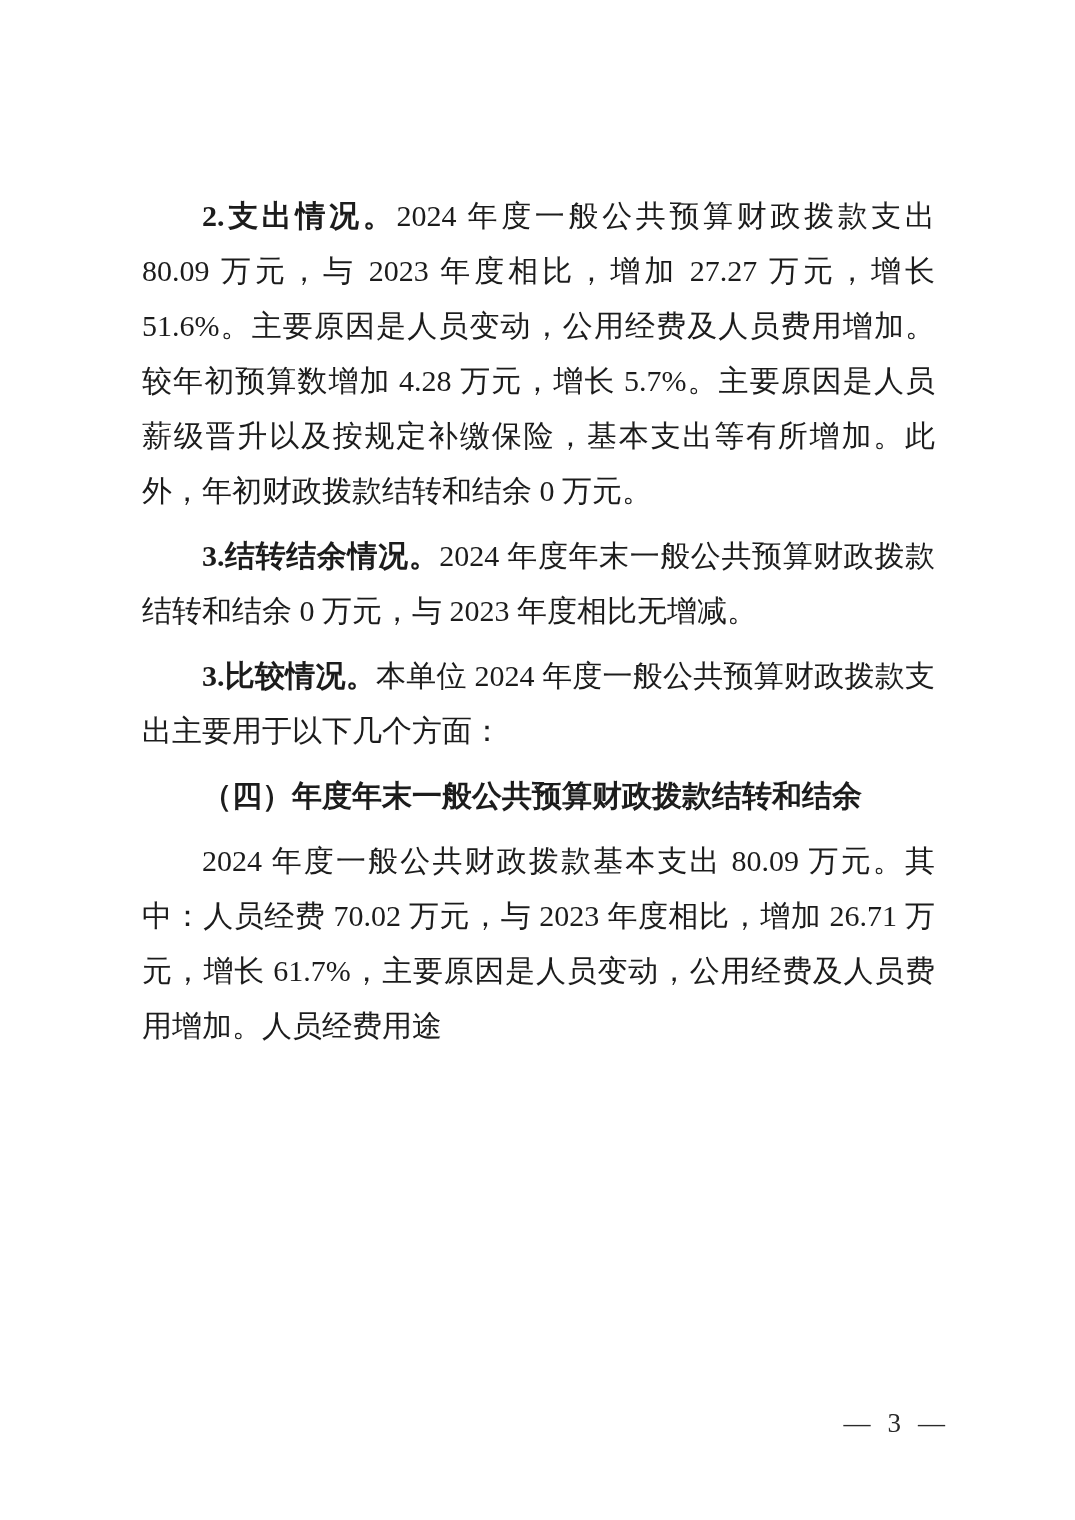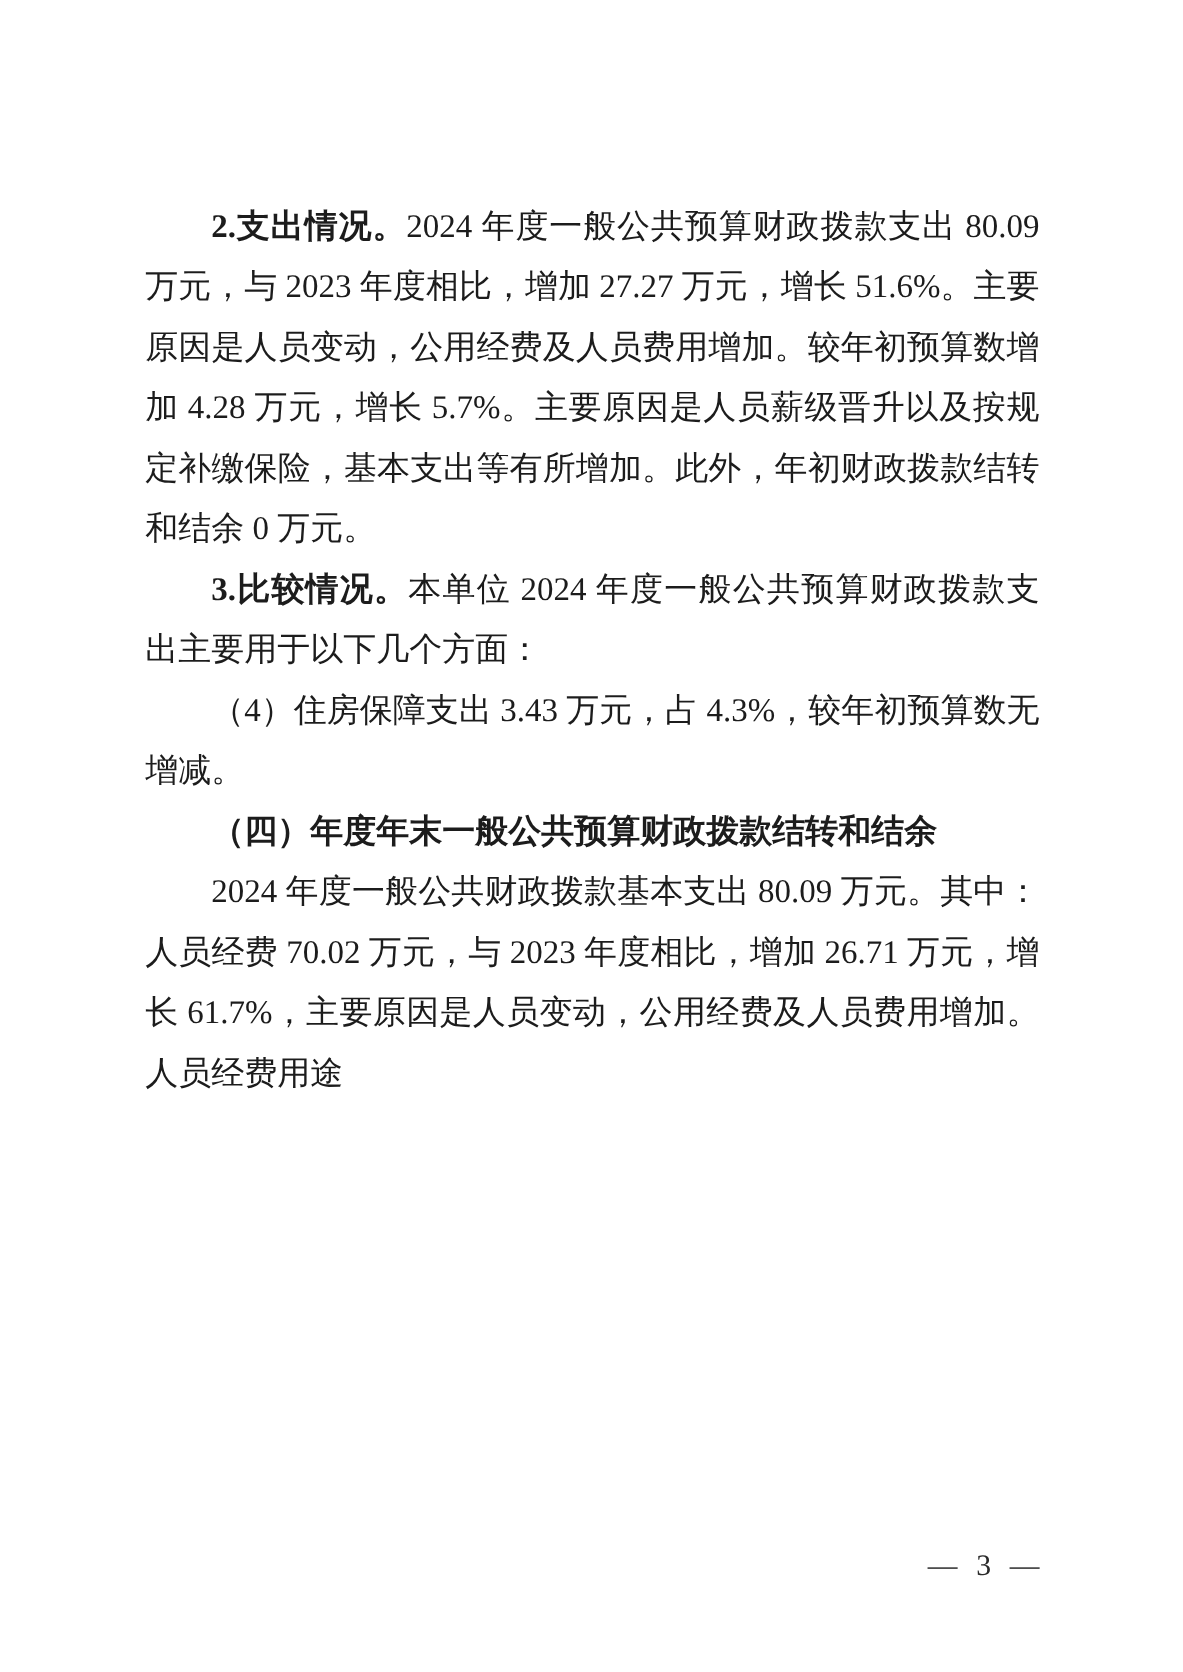--- a/index.html
+++ b/index.html
@@ -24,21 +24,21 @@
     left: 132px;
     top: 178px;
     width: 813px;
     font-size: 30px;
     line-height: 55px;
     color: #1c1c1c;
     text-align: justify;
     text-justify: inter-ideograph;
   }
   .para {
-    margin: 0;
+    margin: 10px;
     text-indent: 2em;
   }
   .lead {
     font-weight: 700;
   }
   .page-footer {
     position: absolute;
     top: 1408px;
     right: 130px;
     display: flex;
@@ -53,27 +53,27 @@
 </style>
 </head>
 <body>
 
 <div class="page">
 
   <main class="text-block">
 
     <p class="para"><span class="lead">2.支出情况。</span><span>2024 年度一般公共预算财政拨款支出 80.09 万元，与 2023 年度相比，增加 27.27 万元，增长 51.6%。主要原因是人员变动，公用经费及人员费用增加。较年初预算数增加 4.28 万元，增长 5.7%。主要原因是人员薪级晋升以及按规定补缴保险，基本支出等有所增加。此外，年初财政拨款结转和结余 0 万元。</span></p>
 
+    <p class="para"><span class="lead">3.结转结余情况。</span><span>2024 年度年末一般公共预算财政拨款结转和结余 0 万元，与 2023 年度相比无增减。</span></p>
 
     <p class="para"><span class="lead">3.比较情况。</span><span>本单位 2024 年度一般公共预算财政拨款支出主要用于以下几个方面：</span></p>
 
 
 
 
-    <p class="para"><span>（4）住房保障支出 3.43 万元，占 4.3%，较年初预算数无增减。</span></p>
 
     <p class="para"><span class="lead">（四）年度年末一般公共预算财政拨款结转和结余</span><span></span></p>
 
     <p class="para"><span>2024 年度一般公共财政拨款基本支出 80.09 万元。其中：人员经费 70.02 万元，与 2023 年度相比，增加 26.71 万元，增长 61.7%，主要原因是人员变动，公用经费及人员费用增加。人员经费用途</span></p>
 
   </main>
 
   <footer class="page-footer">
     <span class="dash">—</span>
     <span class="page-num">3</span>

